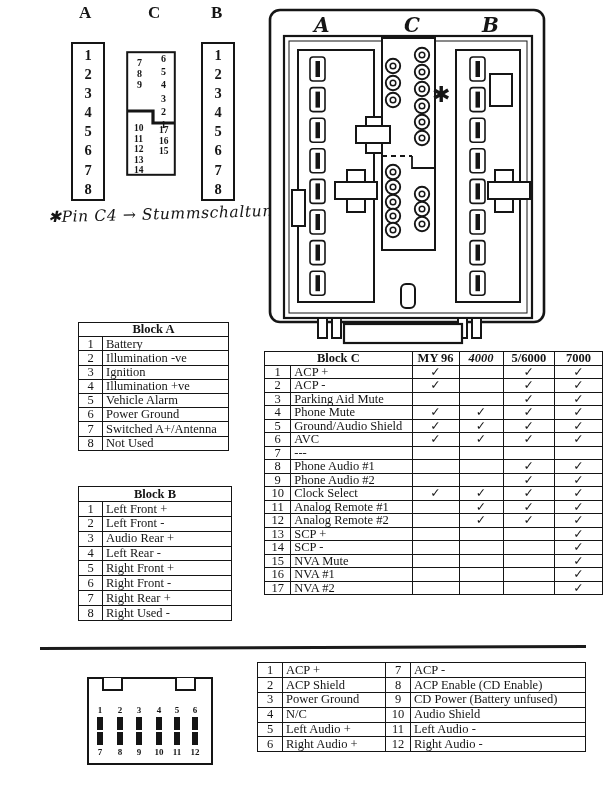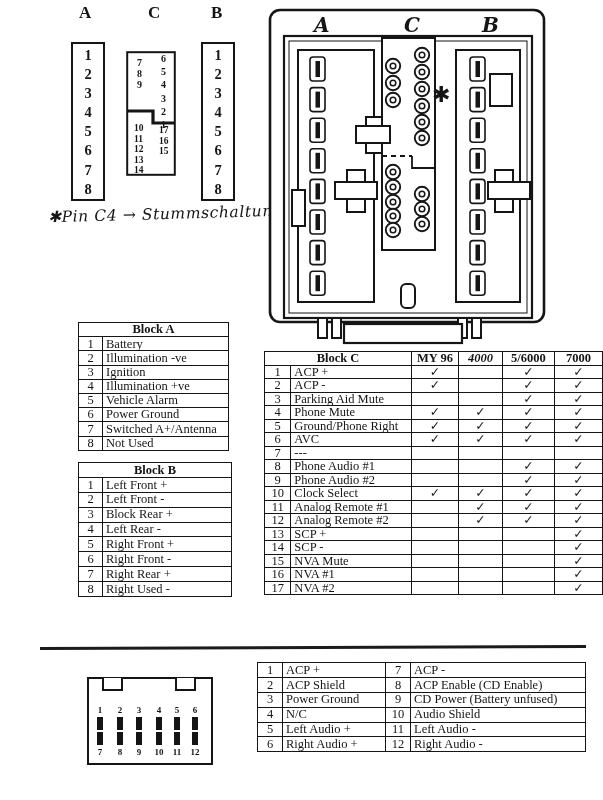--- a/index.html
+++ b/index.html
@@ -37,21 +37,21 @@
   .tbl-title{font-weight:bold;text-align:center;font-size:13.5px;}
   .pin-cell{text-align:center;padding:0 2px;}
   .model-head{font-weight:bold;text-align:center;font-size:12.5px;}
   .check-cell{text-align:center;font-weight:bold;font-size:12px;font-family:"DejaVu Sans",sans-serif;}
 
   #block-a{left:78px;top:322px;}
   #block-a td{height:13.2px;}
   #block-a .pin-cell{width:17px;}
   #block-a .name-cell{width:119px;}
 
-  #block-b{left:78px;top:462px;}
+  #block-b{left:78px;top:486px;}
   #block-b td{height:13.9px;}
   #block-b .pin-cell{width:17px;}
   #block-b .name-cell{width:122px;}
 
   #block-c{left:264px;top:351px;}
   #block-c td{height:12.3px;}
   #block-c .pin-cell{width:21px;}
   #block-c .name-cell{width:116px;}
   #block-c .model-head:nth-child(2){width:41px;}
   #block-c .model-head:nth-child(3){width:40px;font-style:italic;}
@@ -305,21 +305,21 @@
         <tr>
           <td class="pin-cell">1</td>
           <td class="name-cell">Left Front +</td>
         </tr>
         <tr>
           <td class="pin-cell">2</td>
           <td class="name-cell">Left Front -</td>
         </tr>
         <tr>
           <td class="pin-cell">3</td>
-          <td class="name-cell">Block Rear +</td>
+          <td class="name-cell">Audio Rear +</td>
         </tr>
         <tr>
           <td class="pin-cell">4</td>
           <td class="name-cell">Left Rear -</td>
         </tr>
         <tr>
           <td class="pin-cell">5</td>
           <td class="name-cell">Right Front +</td>
         </tr>
         <tr>
@@ -372,21 +372,21 @@
         <tr>
           <td class="pin-cell">4</td>
           <td class="name-cell">Phone Mute</td>
           <td class="check-cell">✓</td>
           <td class="check-cell">✓</td>
           <td class="check-cell">✓</td>
           <td class="check-cell">✓</td>
         </tr>
         <tr>
           <td class="pin-cell">5</td>
-          <td class="name-cell">Ground/Phone Right</td>
+          <td class="name-cell">Ground/Audio Shield</td>
           <td class="check-cell">✓</td>
           <td class="check-cell">✓</td>
           <td class="check-cell">✓</td>
           <td class="check-cell">✓</td>
         </tr>
         <tr>
           <td class="pin-cell">6</td>
           <td class="name-cell">AVC</td>
           <td class="check-cell">✓</td>
           <td class="check-cell">✓</td>

